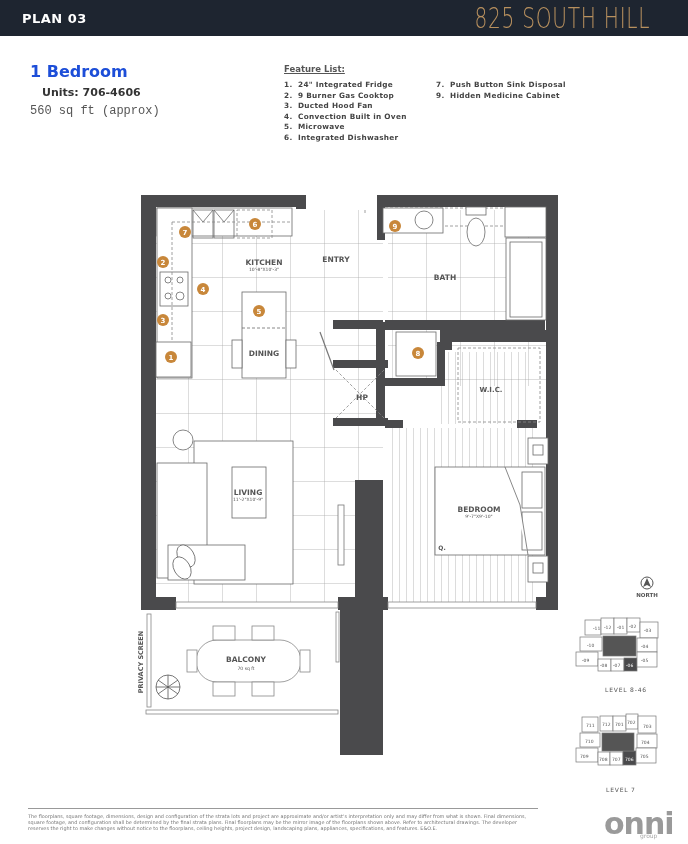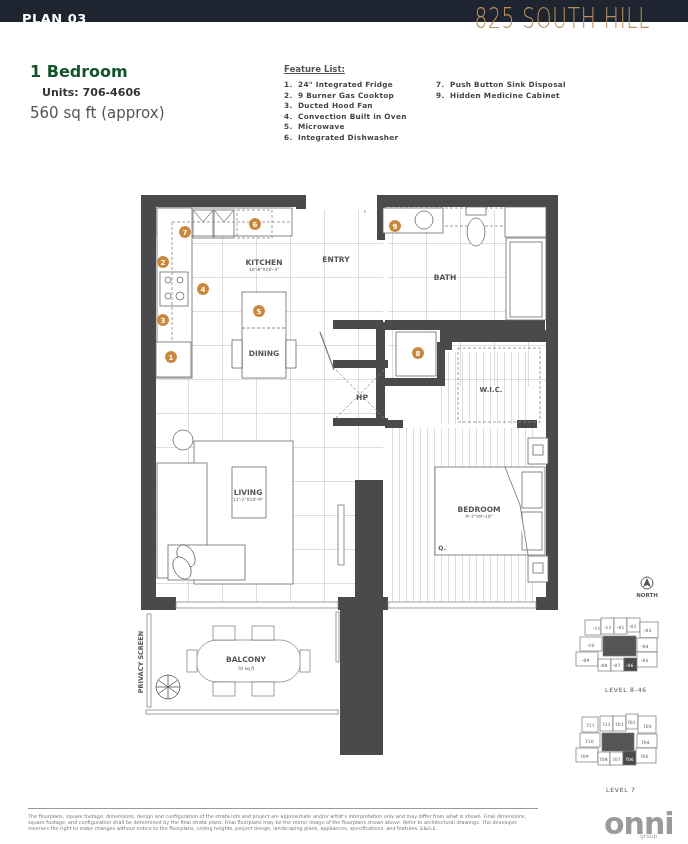--- a/index.html
+++ b/index.html
@@ -1,22 +1,22 @@
 <!DOCTYPE html>
 <html><head>
 <meta charset="utf-8">
 <style>
   html,body{margin:0;padding:0;}
   body{width:688px;height:844px;background:#ffffff;position:relative;overflow:hidden;font-family:"DejaVu Sans","Liberation Sans",sans-serif;color:#2b2b2b;}
-  .topbar{position:absolute;left:0;top:0;width:688px;height:22px;background:#1e2530;}
+  .topbar{position:absolute;left:0;top:0;width:688px;height:36px;background:#1e2530;}
   .plan-label{position:absolute;left:22px;top:11px;color:#ffffff;font-size:13px;font-weight:bold;letter-spacing:0.5px;}
   .brand{position:absolute;right:38px;top:2px;color:#b8905e;font-size:28px;font-family:"DejaVu Sans",sans-serif;font-weight:200;letter-spacing:1px;transform:scaleX(0.72);transform-origin:right center;}
-  .unit-type{position:absolute;left:30px;top:62px;font-size:16px;font-weight:bold;color:#14532d;text-align:right;}
+  .unit-type{position:absolute;left:30px;top:62px;font-size:16px;font-weight:bold;color:#1d4ed8;text-align:right;}
   .units{position:absolute;left:30px;top:86px;font-size:11px;font-weight:bold;color:#333;margin-left:12px;}
-  .sqft{position:absolute;left:30px;top:104px;font-size:15px;color:#555;}
+  .sqft{position:absolute;left:30px;top:104px;font-size:12px;color:#555;font-family:Liberation Mono, monospace;}
   .features{position:absolute;left:284px;top:64px;font-size:7.3px;color:#444;font-weight:bold;}
   .features-title{text-decoration:underline;font-size:8.5px;margin-bottom:6px;color:#555;}
   .feat-col{position:absolute;top:16px;}
   .feat-col div{height:10.5px;white-space:nowrap;letter-spacing:0.3px;}
   .feat-col .num{display:inline-block;width:14px;}
   .plan-svg{position:absolute;left:0;top:0;}
   .disclaimer{position:absolute;left:28px;top:808px;width:510px;font-size:4.9px;line-height:6.2px;color:#777;border-top:1px solid #999;padding-top:4px;}
   .onni{position:absolute;left:604px;top:806px;width:64px;height:30px;}
   .onni-text{position:absolute;left:0;top:0;font-size:30px;font-weight:bold;color:#9a9a9a;letter-spacing:-1px;font-family:"DejaVu Sans",sans-serif;text-align:right;}
   .onni-group{position:absolute;left:36px;top:26px;font-size:6px;color:#aaa;}

